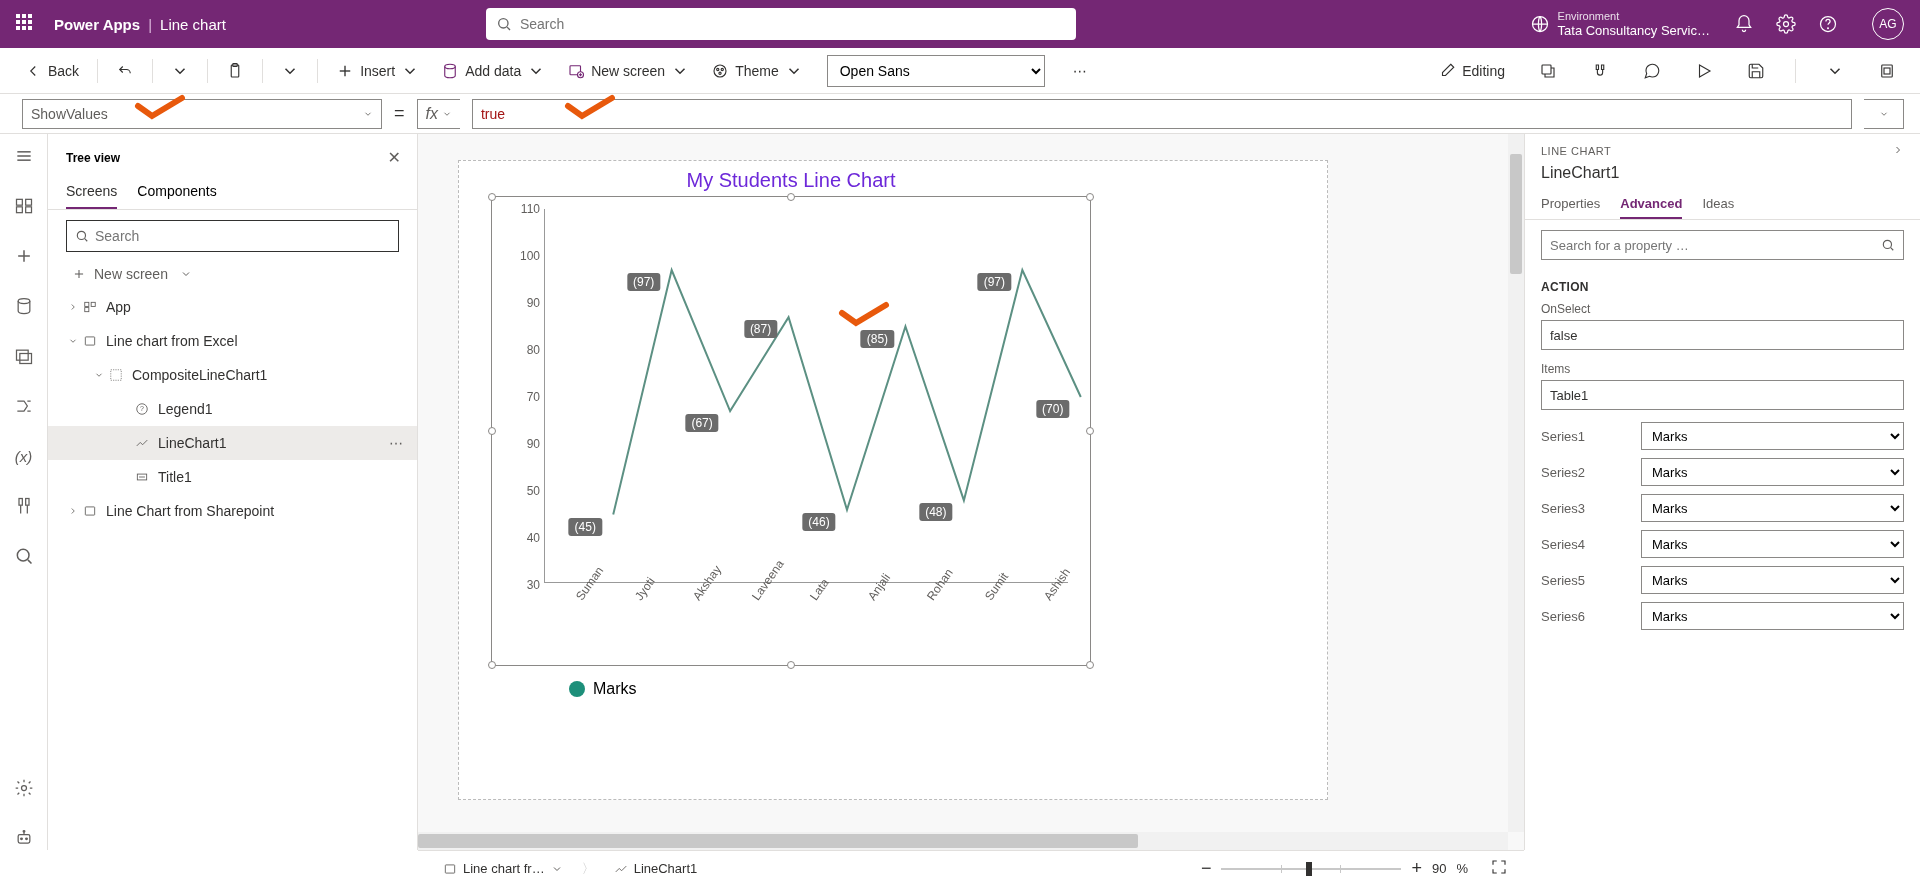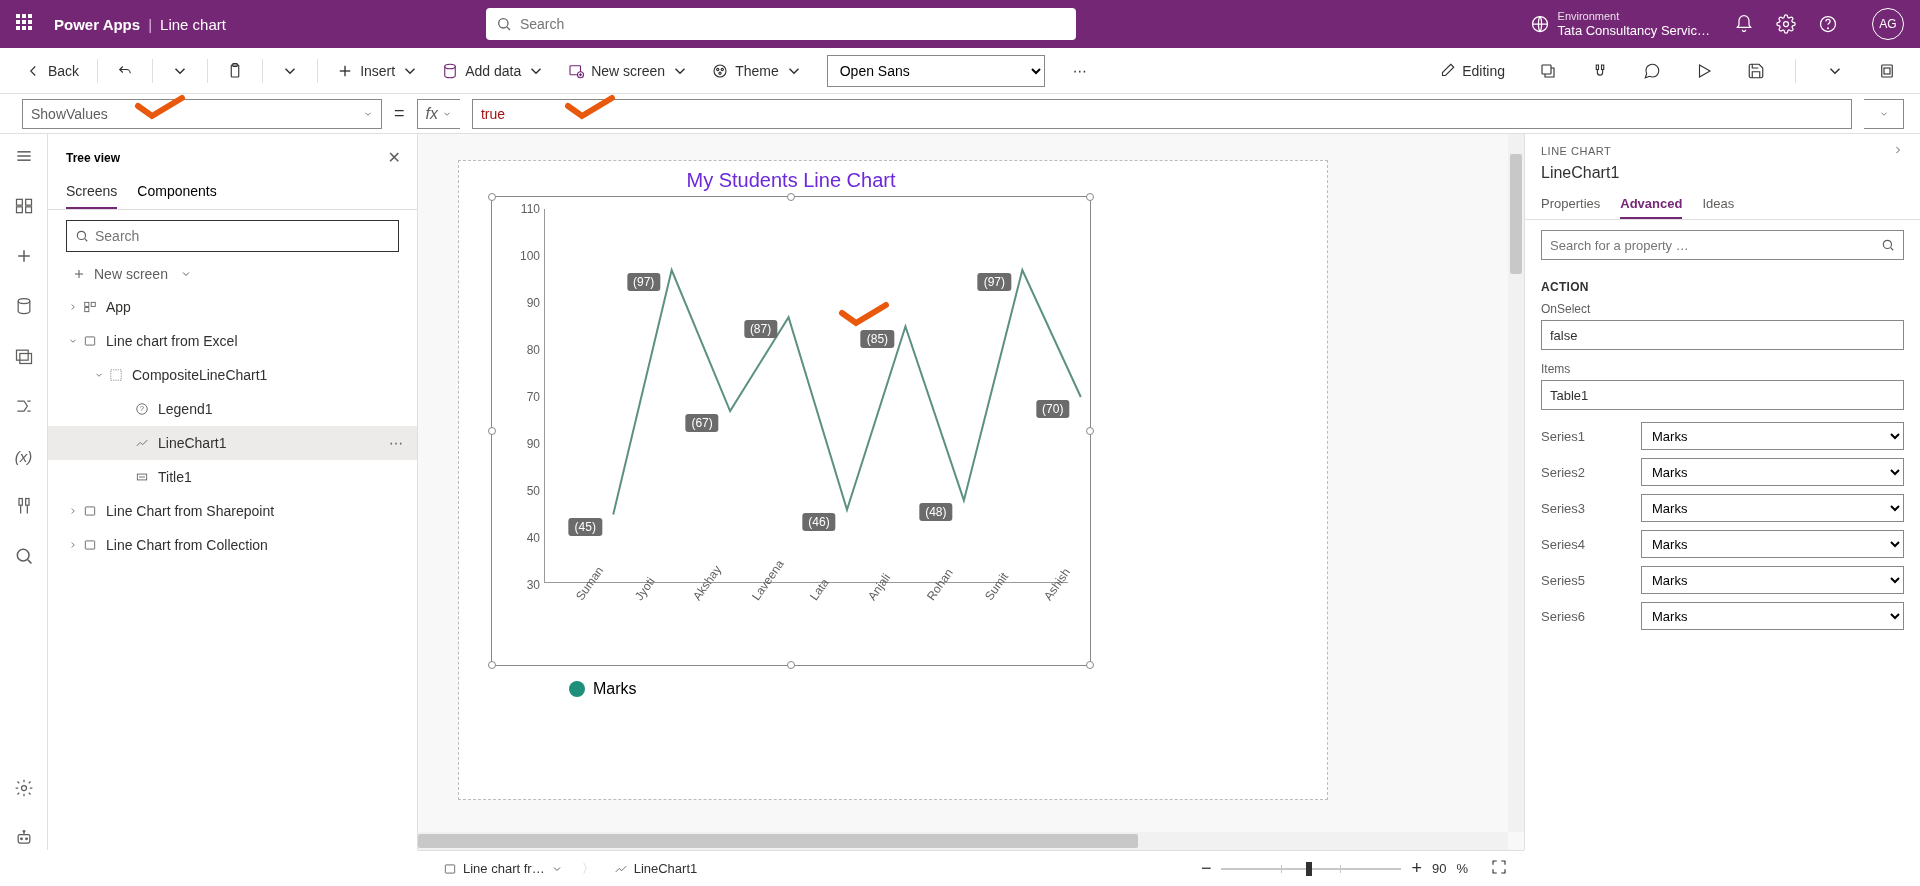--- a/index.html
+++ b/index.html
@@ -506,33 +506,20 @@
             <svg width="10" height="10" viewBox="0 0 24 24" fill="none" stroke="#605e5c" stroke-width="2">
               <path d="M9 6l6 6-6 6"></path>
             </svg>
           </span>
         <span class="ic">
             <svg width="14" height="14" viewBox="0 0 24 24" fill="none" stroke="#605e5c" stroke-width="1.5">
               <rect x="4" y="5" width="16" height="14" rx="1"></rect>
             </svg>
           </span>
         <span>Line Chart from Sharepoint</span>
-      </div>
-      <div class="node" style="padding-left:18px;">
-        <span class="tw">
-            <svg width="10" height="10" viewBox="0 0 24 24" fill="none" stroke="#605e5c" stroke-width="2">
-              <path d="M9 6l6 6-6 6"></path>
-            </svg>
-          </span>
-        <span class="ic">
-            <svg width="14" height="14" viewBox="0 0 24 24" fill="none" stroke="#605e5c" stroke-width="1.5">
-              <rect x="4" y="5" width="16" height="14" rx="1"></rect>
-            </svg>
-          </span>
-        <span>Line Chart from Collection</span>
       </div>
     </div>
   </div>
 
   <div class="canvas">
     <div class="surface">
       <div class="chartbox">
         <div class="chart-title">My Students Line Chart</div>
         <div class="chart-sel">
           <div class="handle" style="left:-4px;top:-4px;"></div>

